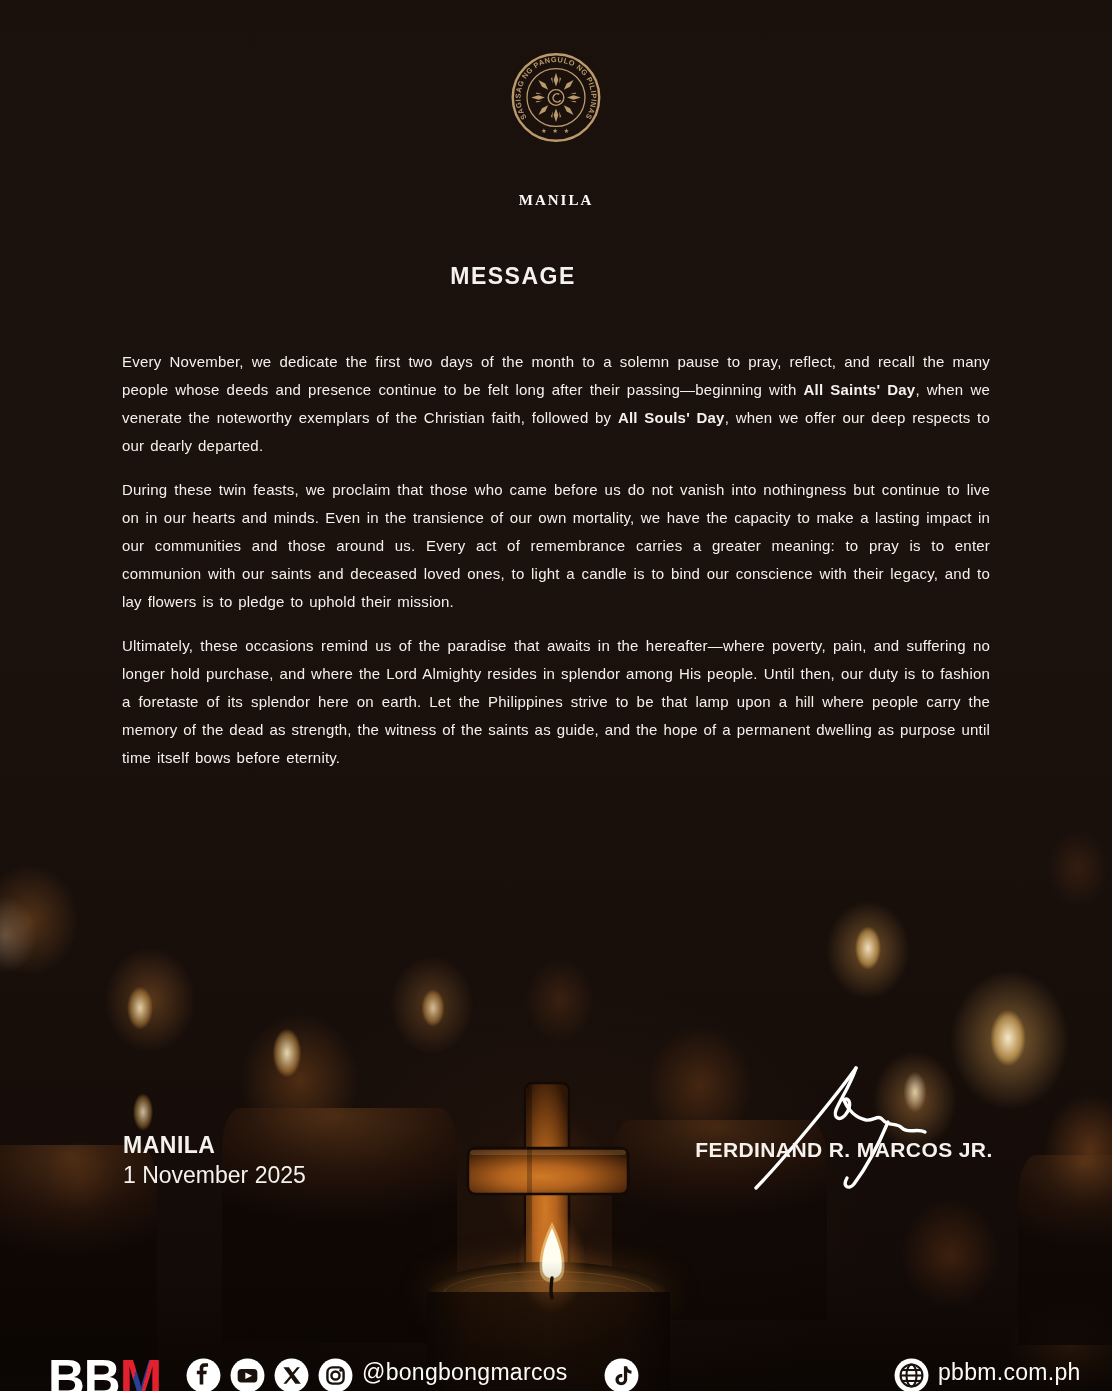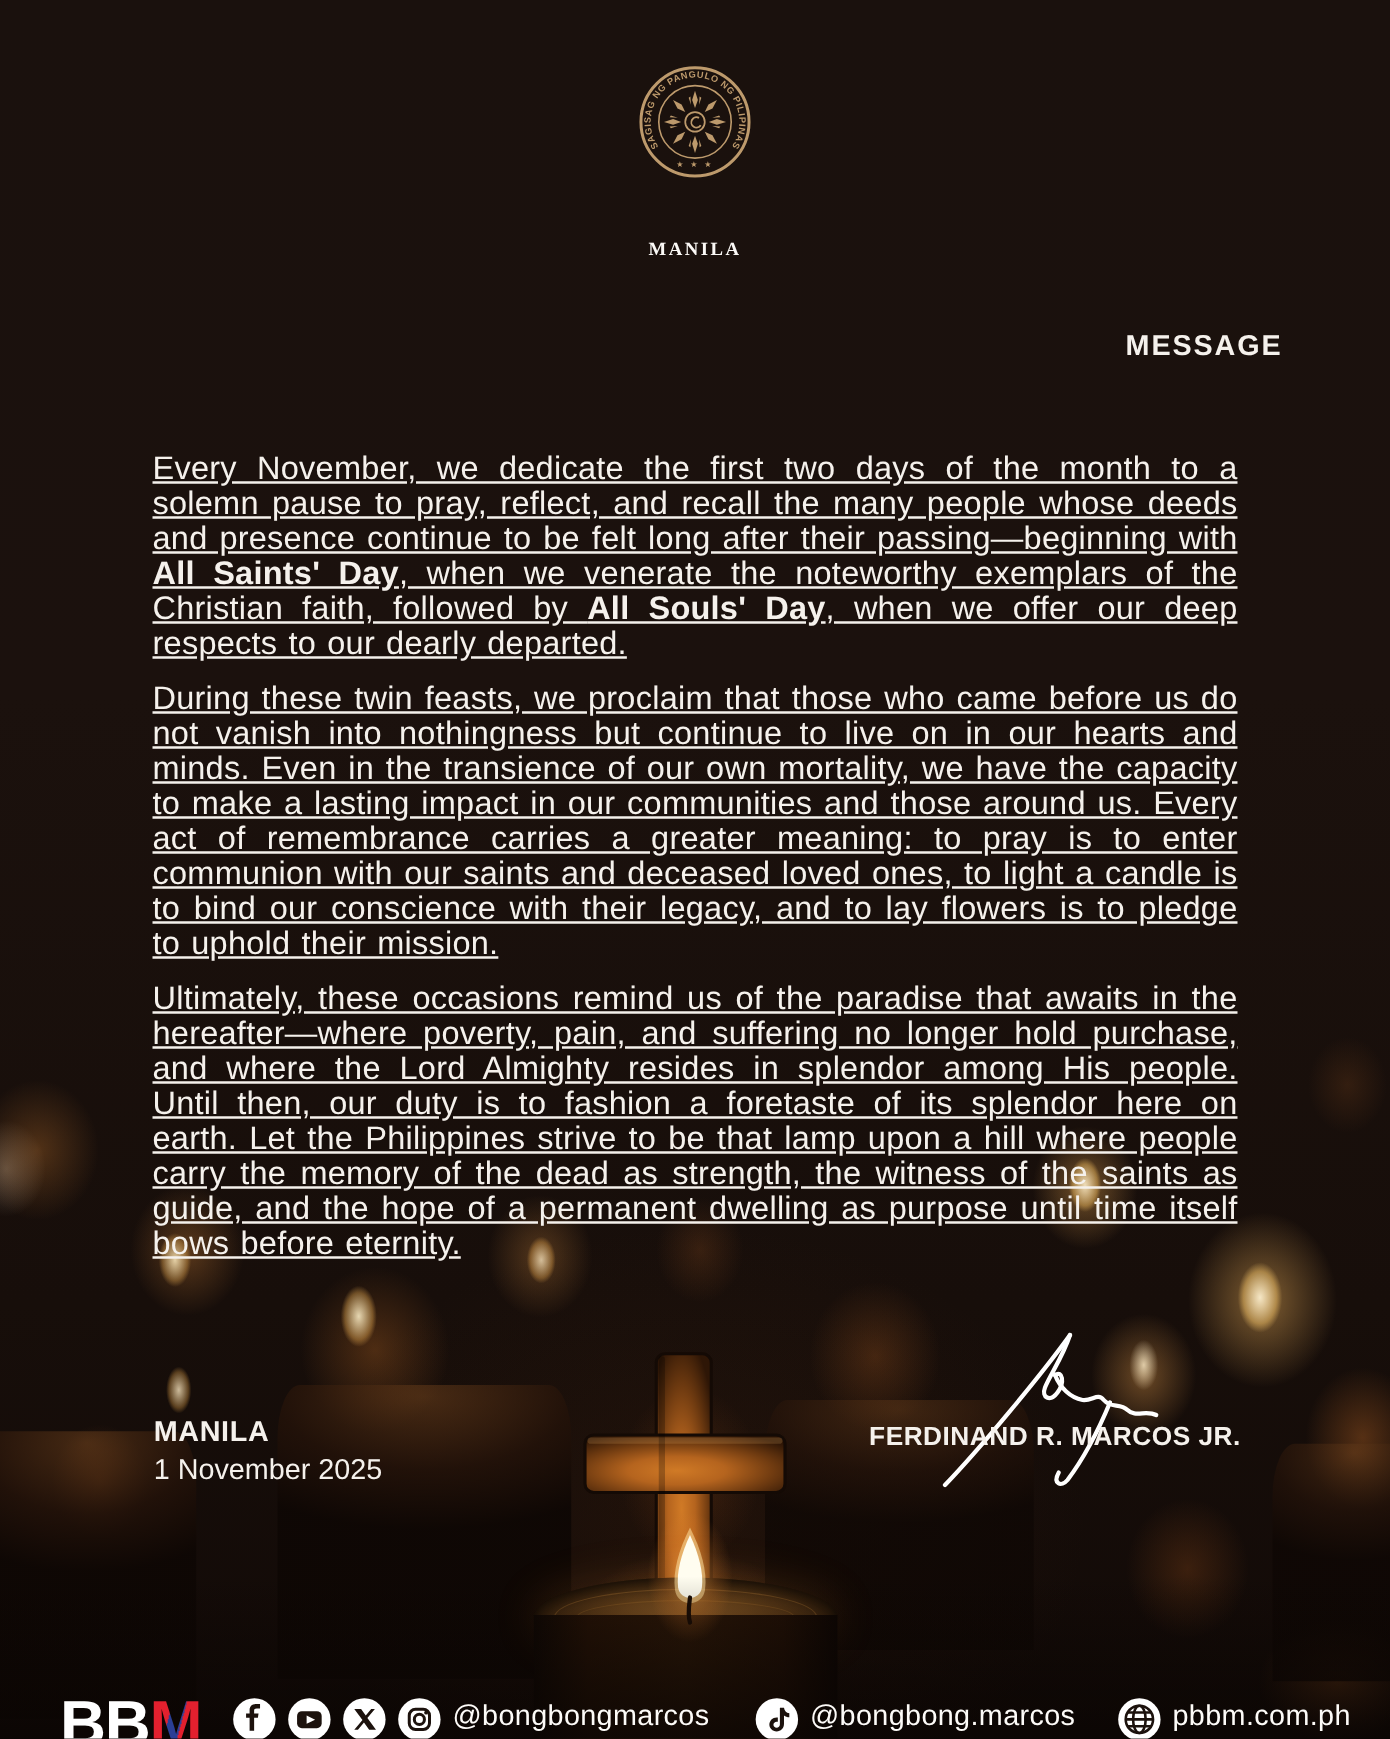--- a/index.html
+++ b/index.html
@@ -60,24 +60,24 @@
   .flame-svg { position:absolute; left:440px; top:1160px; z-index:4; }
   .vignette { position:absolute; left:0; right:0; bottom:0; height:130px; z-index:4;
     background:linear-gradient(180deg, rgba(10,5,3,0), rgba(10,5,3,.78)); }
   
   .content { position:absolute; inset:0; z-index:5; color:#f5f1ec; }
   .seal { position:absolute; left:510px; top:50px; }
   .palace-title { position:absolute; left:0; width:1112px; top:163px; text-align:center;
     font-family:"Liberation Serif", serif; font-size:27px; letter-spacing:2px; color:#fbf9f6; }
   .palace-city  { position:absolute; left:0; width:1112px; top:192px; text-align:center;
     font-family:"Liberation Serif", serif; font-size:15px; font-weight:bold; letter-spacing:2px; color:#fbf9f6; }
-  .msg-heading { position:absolute; left:0; width:1026px; top:263px; text-align:right;
+  .msg-heading { position:absolute; left:0; width:1026px; top:263px; text-align:center;
     font-size:23px; font-weight:bold; letter-spacing:1.5px; }
-  .body-text { position:absolute; left:122px; top:360px; width:868px;
-    font-size:26px; line-height:28px; letter-spacing:.2px; word-spacing:1.5px; text-align:justify;text-decoration:underline; }
+  .body-text { position:absolute; left:122px; top:348px; width:868px;
+    font-size:15px; line-height:28px; letter-spacing:.2px; word-spacing:1.5px; text-align:justify; }
   .body-text p { margin-bottom:16px; }
   .b { font-weight:bold; }
   .dateline { position:absolute; left:123px; top:1130px; line-height:30px; }
   .dateline .city { font-size:23px; font-weight:bold; letter-spacing:.5px; }
   .dateline .date { font-size:23px; }
   .sig-block { position:absolute; left:688px; top:1048px; width:312px; text-align:center; }
   .sig-svg { position:absolute; left:40px; top:0; }
   .sig-name { position:absolute; left:0; top:90px; width:312px; font-size:21px; font-weight:bold; letter-spacing:.4px; }
   
   .footer { position:absolute; left:0; right:0; bottom:0; height:64px; z-index:6; color:#fdfbf8; }
@@ -246,21 +246,20 @@
         <circle cx="20.9" cy="11.1" r="1.4" fill="#1c120d"></circle>
       </svg>
       <div class="handle">@bongbongmarcos</div>
     </div>
 
     <div class="cluster c2">
       <svg class="icn" width="35" height="35" viewBox="0 0 32 32">
         <circle cx="16" cy="16" r="15.5" fill="#fff"></circle>
         <path fill="#1c120d" d="M18.2 7.5h3c.3 2.3 1.6 3.7 3.9 4v2.9c-1.5 0-2.9-.5-3.9-1.3v6.3c0 3.1-2.4 5.4-5.4 5.4s-5.3-2.2-5.3-5 2.3-5.2 5.3-5.2c.3 0 .6 0 .9.1v3.1c-.3-.1-.6-.1-.9-.1-1.3 0-2.3 1-2.3 2.2s1 2.2 2.3 2.2 2.4-1 2.4-2.3V7.5z"></path>
       </svg>
-      <div class="handle">@bongbong.marcos</div>
     </div>
 
     <div class="cluster c3">
       <svg class="icn" width="35" height="35" viewBox="0 0 32 32">
         <circle cx="16" cy="16" r="15.5" fill="#fff"></circle>
         <g fill="none" stroke="#1c120d" stroke-width="1.9">
           <circle cx="16" cy="16" r="10"></circle>
           <ellipse cx="16" cy="16" rx="4.6" ry="10"></ellipse>
           <line x1="6" y1="16" x2="26" y2="16"></line>
           <line x1="7.6" y1="11" x2="24.4" y2="11"></line>

